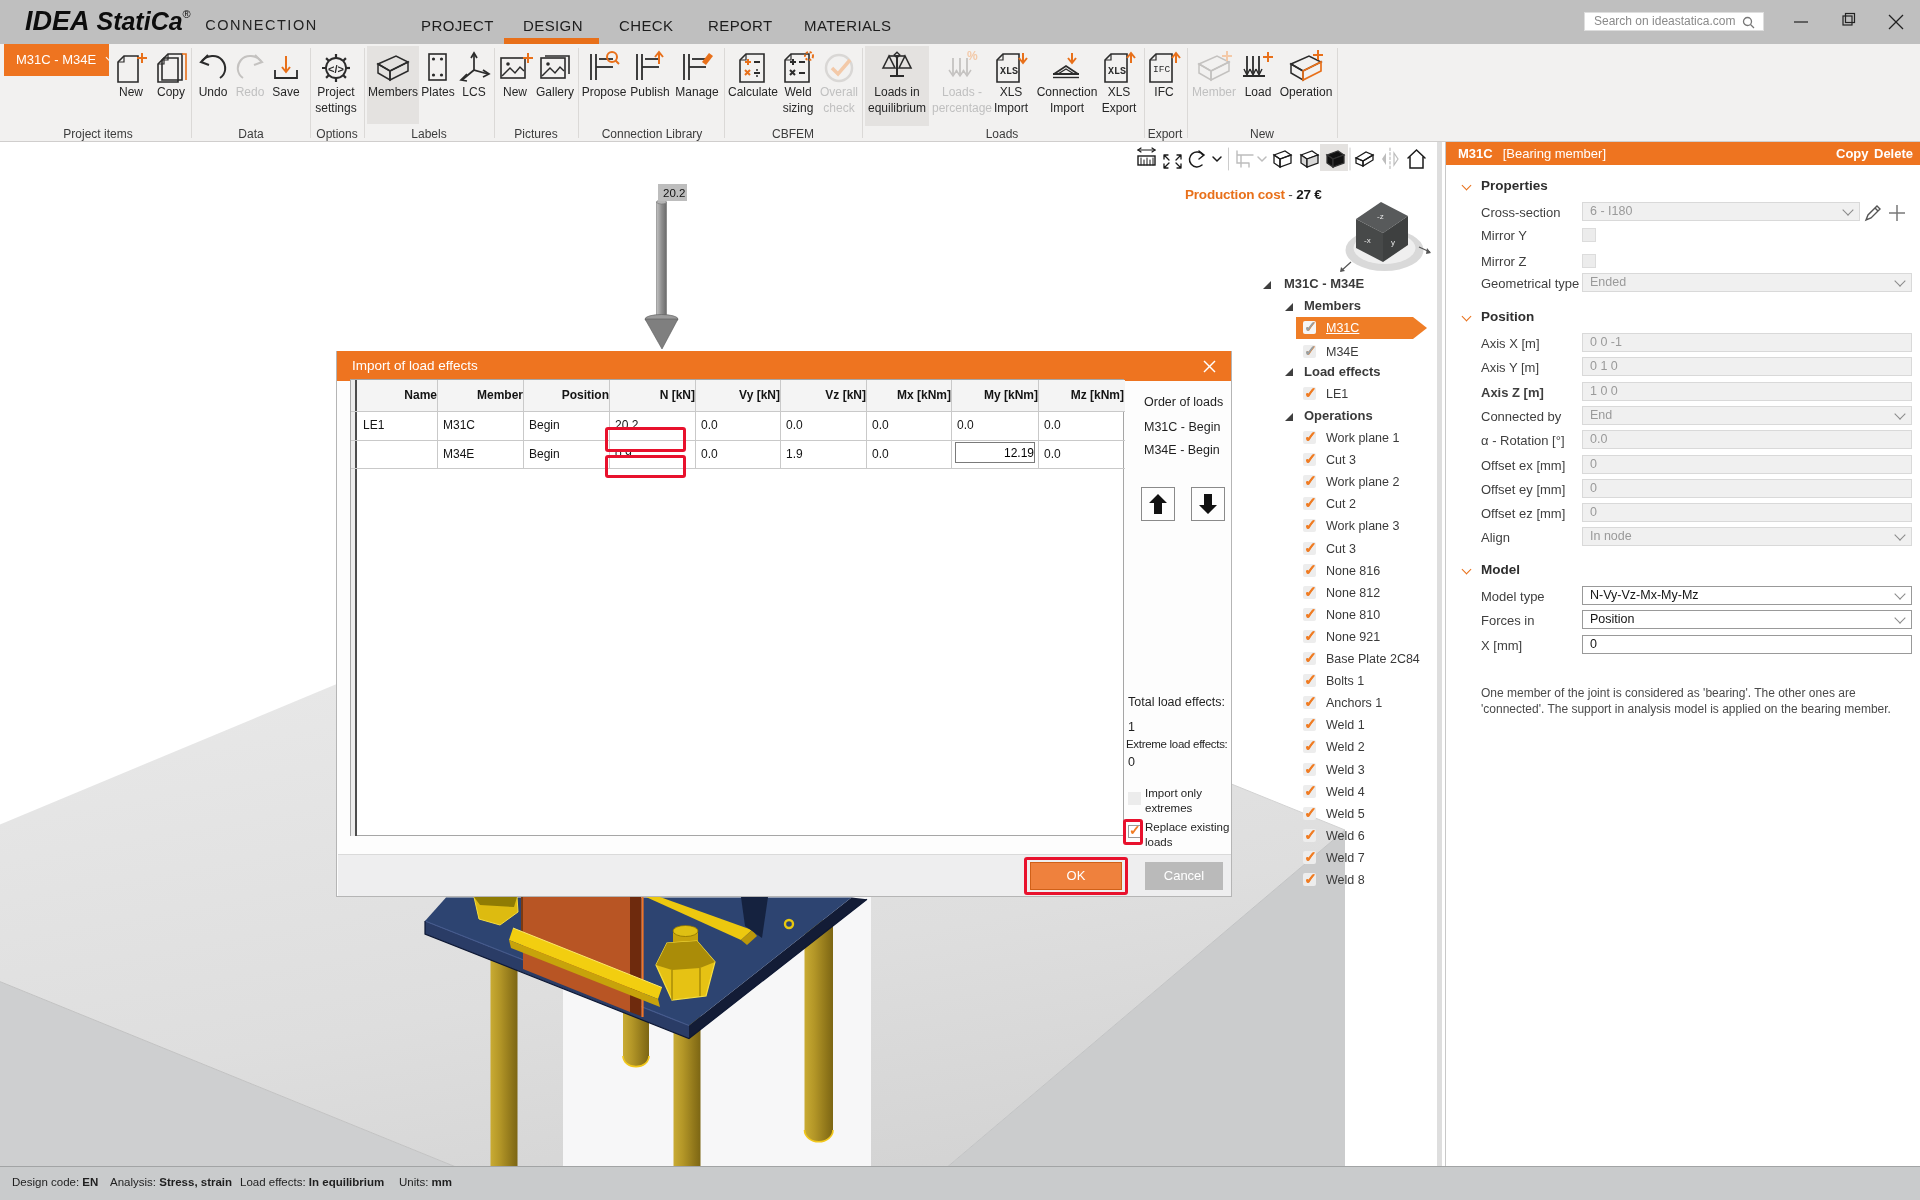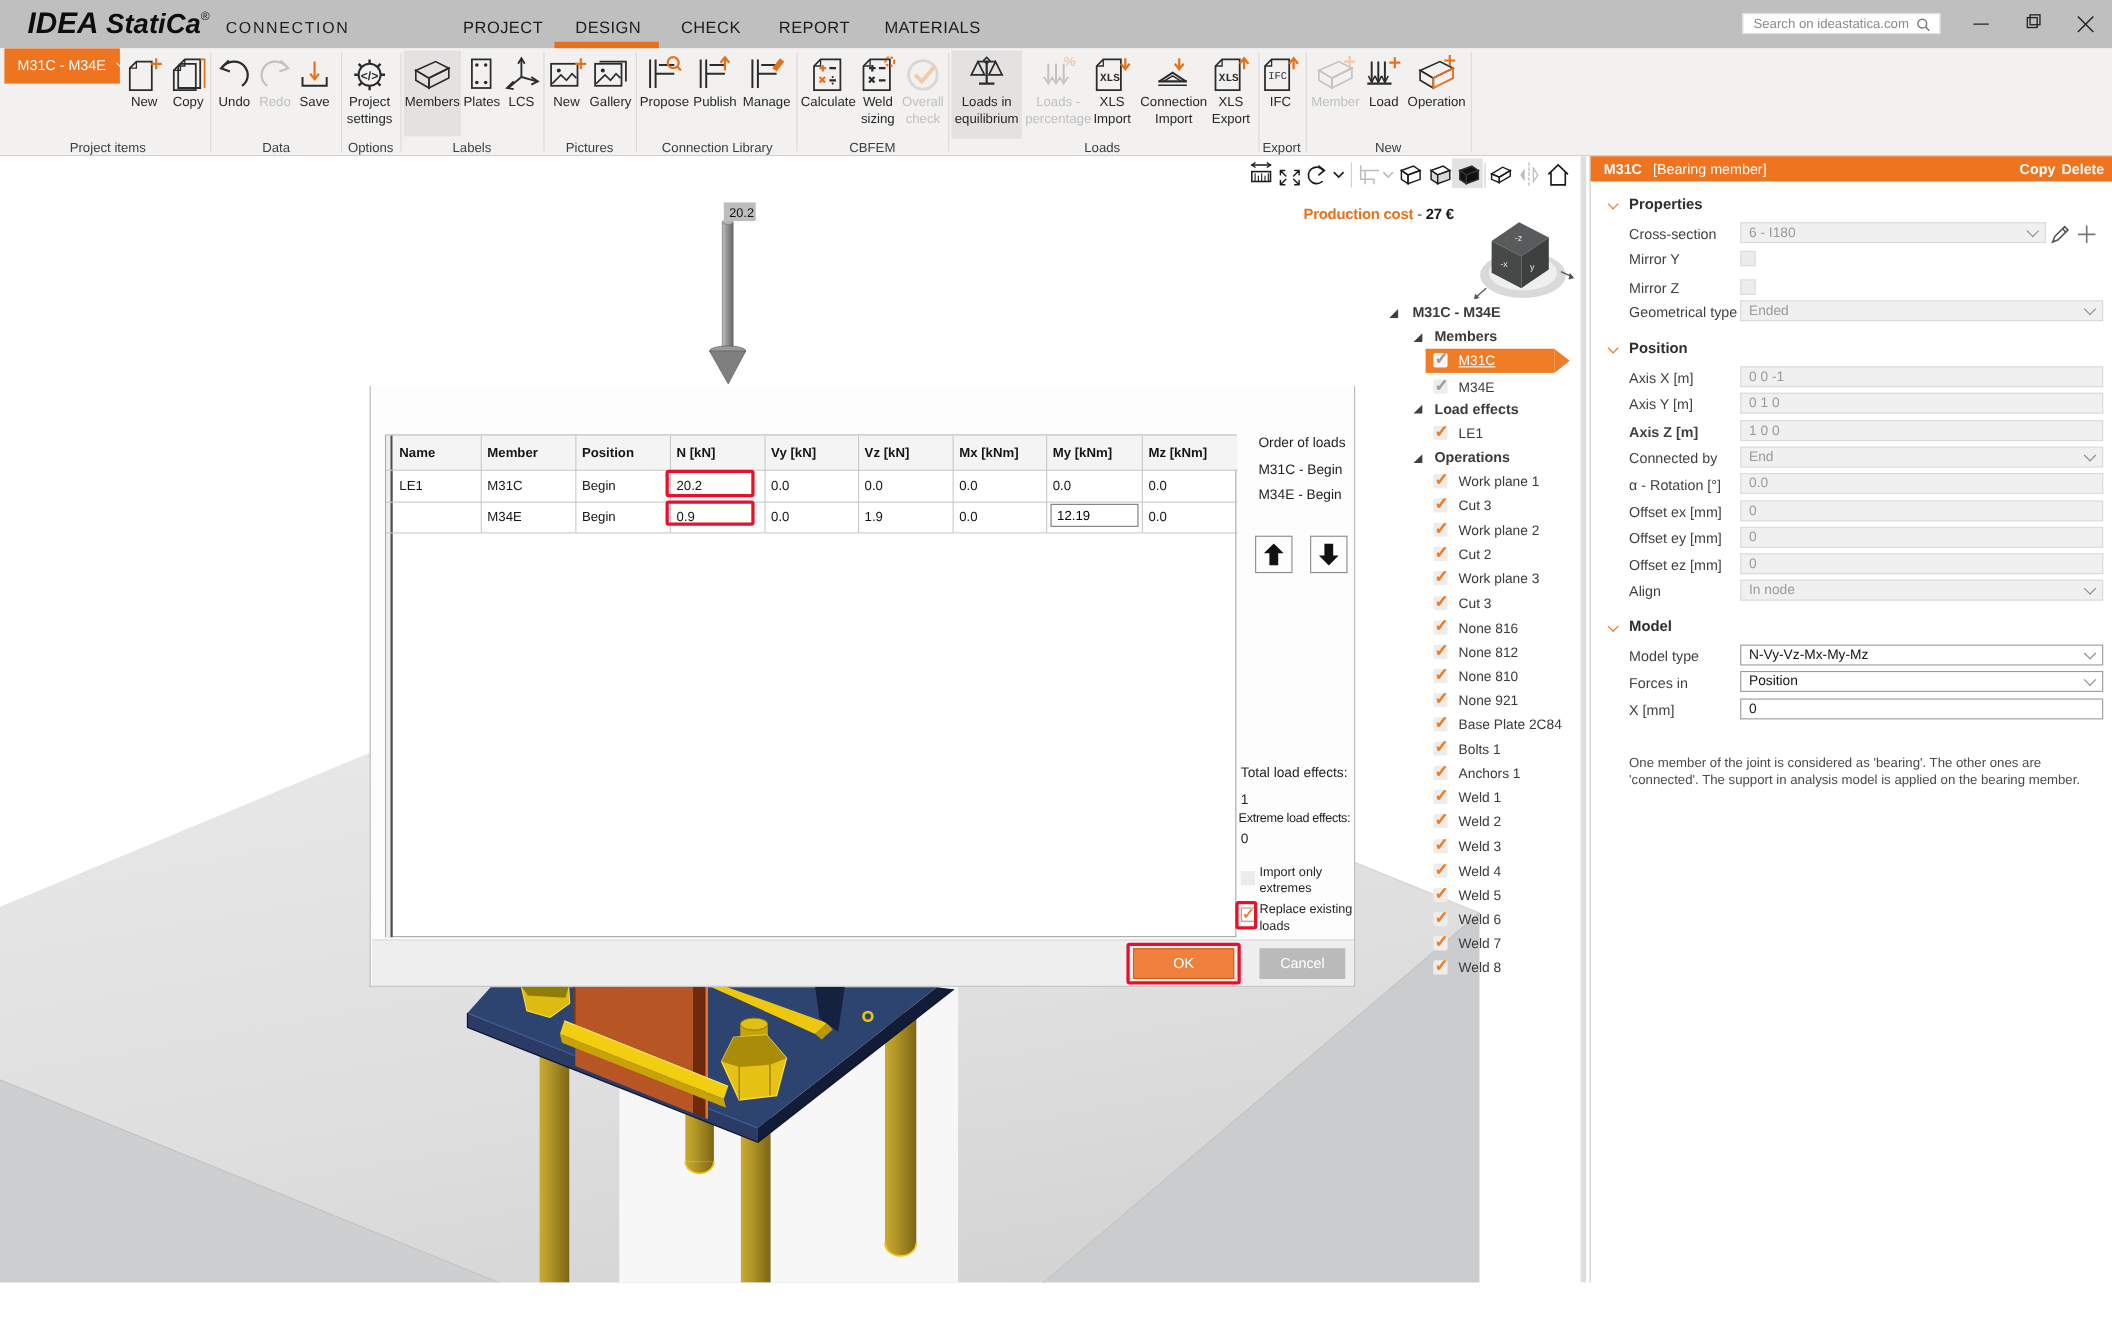--- a/index.html
+++ b/index.html
@@ -29,21 +29,21 @@
 .tcb { position:absolute; width:13px; height:13px; background:#ededed; border-radius:2px; }
 .tchk { position:absolute; font-size:15px; font-weight:900; color:#f07c23; line-height:10px; text-shadow:0.4px 0 0 #f07c23; }
 .tchk.grey { color:#98a0a3; }
 
 #dlg { position:absolute; left:336px; top:351px; width:896px; height:546px; background:#fdfdfd; border:1px solid #b5b5b5; border-top:none; overflow:hidden; }
 #dlgtitle { position:absolute; left:0; top:0; width:896px; height:30px; background:#ee7420; color:#fff; font-size:13.5px; line-height:30px; padding-left:15px; }
 #dlgfoot { position:absolute; left:1px; bottom:0px; width:894px; height:42px; background:#eeeeef; border-top:1px solid #dadada; }
 .dtxt { position:absolute; font-size:12.5px; color:#1f1f1f; white-space:nowrap; }
 .redbox { position:absolute; border:3px solid #e8112d; border-radius:3px; }
 
-#dtable { position:absolute; left:13px; top:44px; width:774px; height:457px; background:#fff; border:1px solid #a6a6a6; }
+#dtable { position:absolute; left:13px; top:28px; width:774px; height:457px; background:#fff; border:1px solid #a6a6a6;text-align:right; }
 .tcell { position:absolute; font-size:12px; color:#141414; line-height:29px; padding-left:6px; white-space:nowrap; overflow:hidden; }
 .thead { font-weight:bold; }
 .vline { position:absolute; width:1px; background:#c9c9c9; }
 .hline { position:absolute; height:1px; background:#c9c9c9; }
 
 #props { position:absolute; left:1445px; top:142px; width:475px; height:1024px; background:#ffffff; border-left:1px solid #c8c8c8; }
 #phead { position:absolute; left:0; top:0; width:474px; height:23px; background:#ee7420; color:#fff; font-size:13px; line-height:23px; }
 .plab { position:absolute; left:35px; font-size:13px; color:#3f3f3f; white-space:nowrap; }
 .pbox { position:absolute; left:136px; width:330px; height:19px; background:#f0f0f0; border:1px solid #d9d9d9; font-size:12.5px; color:#9a9a9a; line-height:17px; padding-left:7px; white-space:nowrap; }
 .pbox.en { background:#fff; border:1px solid #999; color:#141414; }
@@ -519,20 +519,21 @@
     <div class="tcb" style="left:1303px;top:829px;"></div>
     <div class="tchk" style="left:1304px;top:830px;">✓</div>
     <div class="titem" style="left:1326px;top:829px;">Weld 6</div>
     <div class="tcb" style="left:1303px;top:851px;"></div>
     <div class="tchk" style="left:1304px;top:852px;">✓</div>
     <div class="titem" style="left:1326px;top:851px;">Weld 7</div>
     <div class="tcb" style="left:1303px;top:873px;"></div>
     <div class="tchk" style="left:1304px;top:874px;">✓</div>
     <div class="titem" style="left:1326px;top:873px;">Weld 8</div>
 <div id="dlg">
+      <div id="dlgtitle">Import of load effects</div>
       <svg class="abs" style="left:866px;top:9px;" width="13" height="13" viewBox="0 0 13 13">
         <line x1="1" y1="1" x2="12" y2="12" stroke="#fff" stroke-width="1.4"></line>
         <line x1="12" y1="1" x2="1" y2="12" stroke="#fff" stroke-width="1.4"></line>
       </svg>
       <div id="dlgfoot"></div>
       <div id="dtable">
         <div class="abs" style="left:0;top:0;width:6px;height:456px;background:#ededed;border-right:2px solid #4d4d4d;"></div>
         <div class="abs" style="left:6px;top:0;width:768px;height:31px;background:#f4f4f4;"></div>
         <div class="vline" style="left:86px;top:0;height:88px;"></div>
         <div class="vline" style="left:172px;top:0;height:88px;"></div>
@@ -652,12 +653,18 @@
       <div class="plab" style="top:447px;">Model type</div>
       <div class="pbox en" style="top:444px;width:330px;">N-Vy-Vz-Mx-My-Mz</div>
       <div class="pchev" style="left:450px;top:448px;"></div>
       <div class="plab" style="top:471px;">Forces in</div>
       <div class="pbox en" style="top:468px;width:330px;">Position</div>
       <div class="pchev" style="left:450px;top:472px;"></div>
       <div class="plab" style="top:496px;">X [mm]</div>
       <div class="pbox en" style="top:493px;width:330px;">0</div>
       <div class="abs" style="left:35px;top:544px;width:415px;font-size:12px;color:#4a4a4a;line-height:15.5px;">One member of the joint is considered as 'bearing'. The other ones are 'connected'. The support in analysis model is applied on the bearing member.</div>
     </div>
+<div id="status">
+      <div class="stx" style="left:12px;">Design code: <b>EN</b></div>
+      <div class="stx" style="left:110px;">Analysis: <b>Stress, strain</b></div>
+      <div class="stx" style="left:240px;">Load effects: <b>In equilibrium</b></div>
+      <div class="stx" style="left:399px;">Units: <b>mm</b></div>
+    </div>
 </div>
 </body></html>

